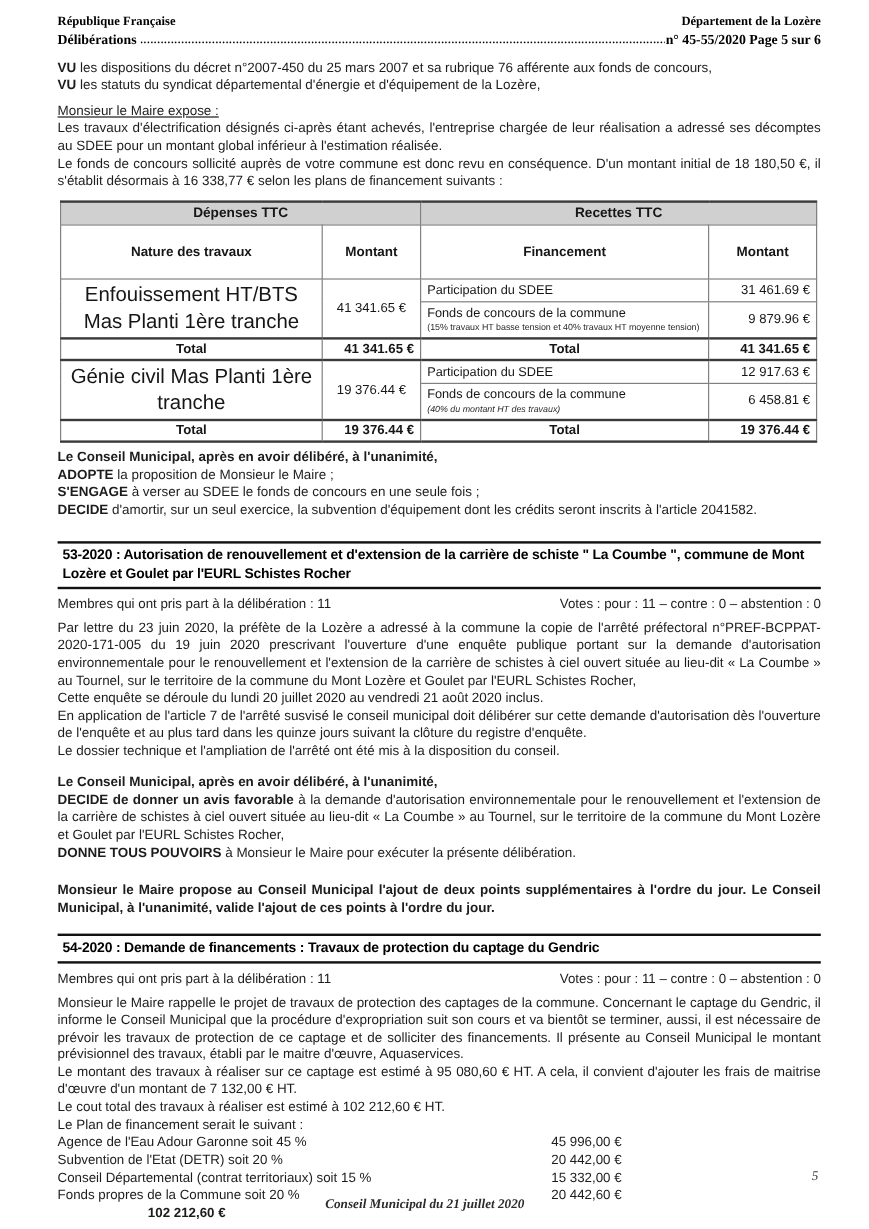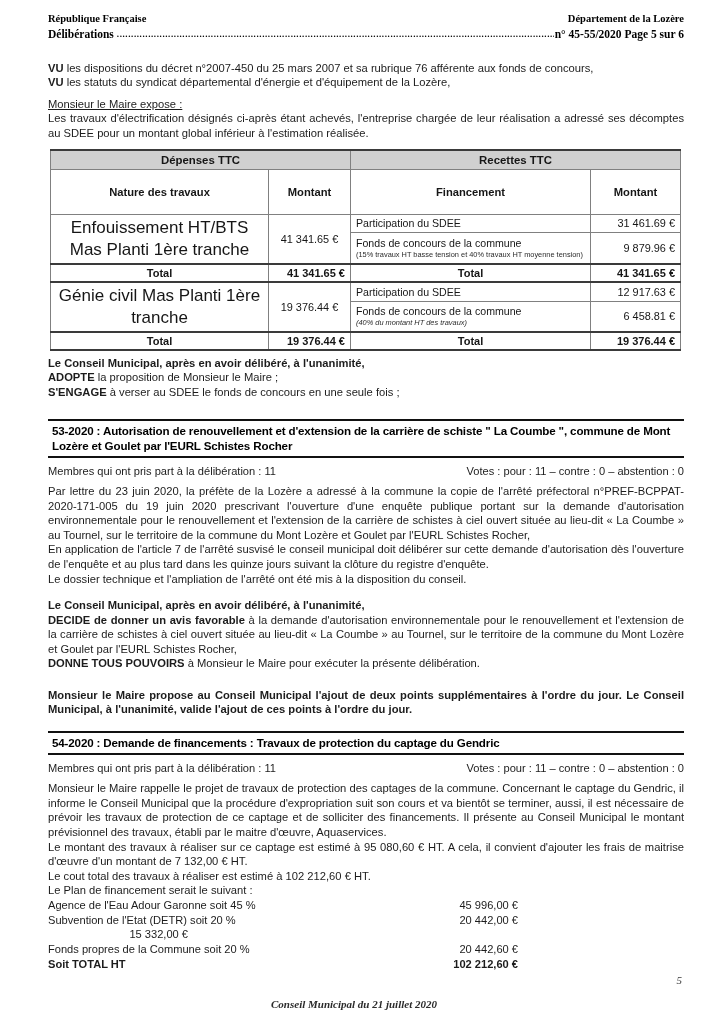--- a/index.html
+++ b/index.html
@@ -63,21 +63,21 @@
     margin: 0;
     color: #1c1c1c;
   }
   .para.left { text-align: left; }
   .b { font-weight: bold; }
   .u { text-decoration: underline; }
   .spacer-sm { height: 7px; }
   .spacer-md { height: 12px; }
   .spacer-lg { height: 17px; }
 
-  .vu-block { margin-top: 18px; }
+  .vu-block { margin-top: 7px; }
 
   
   .fin-table {
     border-collapse: collapse;
     width: 630px;
     margin: 8px 0 0 2px;
     table-layout: fixed;
     font-size: 10.6px;
   }
   .fin-table td, .fin-table th {
@@ -199,20 +199,21 @@
   <div class="vu-block">
     <p class="para left"><span class="b">VU</span><span> les dispositions du décret n°2007-450 du 25 mars 2007 et sa rubrique 76 afférente aux fonds de concours,</span></p>
     <p class="para left"><span class="b">VU</span><span> les statuts du syndicat départemental d'énergie et d'équipement de la Lozère,</span></p>
   </div>
 
   <div class="spacer-sm"></div>
 
   <div>
     <p class="para left u">Monsieur le Maire expose :</p>
     <p class="para">Les travaux d'électrification désignés ci-après étant achevés, l'entreprise chargée de leur réalisation a adressé ses décomptes au SDEE pour un montant global inférieur à l'estimation réalisée.</p>
+    <p class="para">Le fonds de concours sollicité auprès de votre commune est donc revu en conséquence. D'un montant initial de 18 180,50 €, il s'établit désormais à 16 338,77 € selon les plans de financement suivants :</p>
   </div>
 
   <table class="fin-table">
     <colgroup>
       <col style="width:218px">
       <col style="width:82px">
       <col style="width:240px">
       <col style="width:90px">
     </colgroup>
     <thead>
@@ -268,31 +269,33 @@
         <td class="mid-sep">Total</td>
         <td class="amount thick-right">19 376.44 €</td>
       </tr>
     </tbody>
   </table>
 
   <div style="margin-top:5px">
     <p class="para left b">Le Conseil Municipal, après en avoir délibéré, à l'unanimité,</p>
     <p class="para left"><span class="b">ADOPTE</span><span> la proposition de Monsieur le Maire ;</span></p>
     <p class="para left"><span class="b">S'ENGAGE</span><span> à verser au SDEE le fonds de concours en une seule fois ;</span></p>
+    <p class="para"><span class="b">DECIDE</span><span> d'amortir, sur un seul exercice, la subvention d'équipement dont les crédits seront inscrits à l'article 2041582.</span></p>
   </div>
 
   <div class="spacer-lg"></div>
 
   <div class="delib-head">53-2020 : Autorisation de renouvellement et d'extension de la carrière de schiste " La Coumbe ", commune de Mont Lozère et Goulet par l'EURL Schistes Rocher</div>
   <div class="votes-row">
     <span>Membres qui ont pris part à la délibération : 11</span>
     <span>Votes : pour : 11 – contre : 0 – abstention : 0</span>
   </div>
   <div class="spacer-sm"></div>
   <p class="para">Par lettre du 23 juin 2020, la préfète de la Lozère a adressé à la commune la copie de l'arrêté préfectoral n°PREF-BCPPAT-2020-171-005 du 19 juin 2020 prescrivant l'ouverture d'une enquête publique portant sur la demande d'autorisation environnementale pour le renouvellement et l'extension de la carrière de schistes à ciel ouvert située au lieu-dit « La Coumbe » au Tournel, sur le territoire de la commune du Mont Lozère et Goulet par l'EURL Schistes Rocher,</p>
+  <p class="para left">Cette enquête se déroule du lundi 20 juillet 2020 au vendredi 21 août 2020 inclus.</p>
   <p class="para">En application de l'article 7 de l'arrêté susvisé le conseil municipal doit délibérer sur cette demande d'autorisation dès l'ouverture de l'enquête et au plus tard dans les quinze jours suivant la clôture du registre d'enquête.</p>
   <p class="para left">Le dossier technique et l'ampliation de l'arrêté ont été mis à la disposition du conseil.</p>
 
   <div class="spacer-md"></div>
 
   <p class="para left b">Le Conseil Municipal, après en avoir délibéré, à l'unanimité,</p>
   <p class="para"><span class="b">DECIDE de donner un avis favorable</span><span> à la demande d'autorisation environnementale pour le renouvellement et l'extension de la carrière de schistes à ciel ouvert située au lieu-dit « La Coumbe » au Tournel, sur le territoire de la commune du Mont Lozère et Goulet par l'EURL Schistes Rocher,</span></p>
   <p class="para left"><span class="b">DONNE TOUS POUVOIRS</span><span> à Monsieur le Maire pour exécuter la présente délibération.</span></p>
 
   <div class="spacer-lg"></div>
@@ -315,28 +318,28 @@
   <div class="plan-list">
     <div class="plan-line">
       <span class="plan-label">Agence de l'Eau Adour Garonne soit 45 %</span>
       <span class="plan-value">45 996,00 €</span>
     </div>
     <div class="plan-line">
       <span class="plan-label">Subvention de l'Etat (DETR) soit 20 %</span>
       <span class="plan-value">20 442,00 €</span>
     </div>
     <div class="plan-line">
+      <span class="plan-label">Conseil Départemental (contrat territoriaux) soit 15 %</span>
       <span class="plan-value">15 332,00 €</span>
     </div>
     <div class="plan-line">
       <span class="plan-label">Fonds propres de la Commune soit 20 %</span>
       <span class="plan-value">20 442,60 €</span>
     </div>
     <div class="plan-line total">
-      <span class="plan-label">Soit TOTAL HT</span>
       <span class="plan-value">102 212,60 €</span>
     </div>
   </div>
 
   <div class="page-num">5</div>
   <div class="footer-center">Conseil Municipal du 21 juillet 2020</div>
 
 </div>
 
 </body></html>

